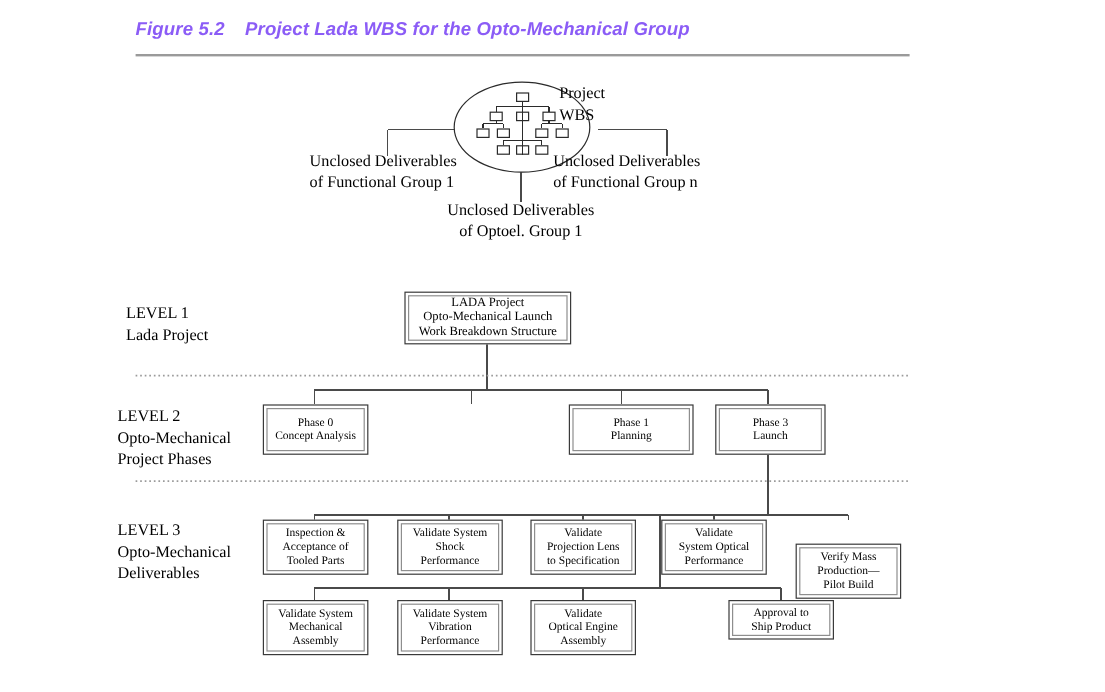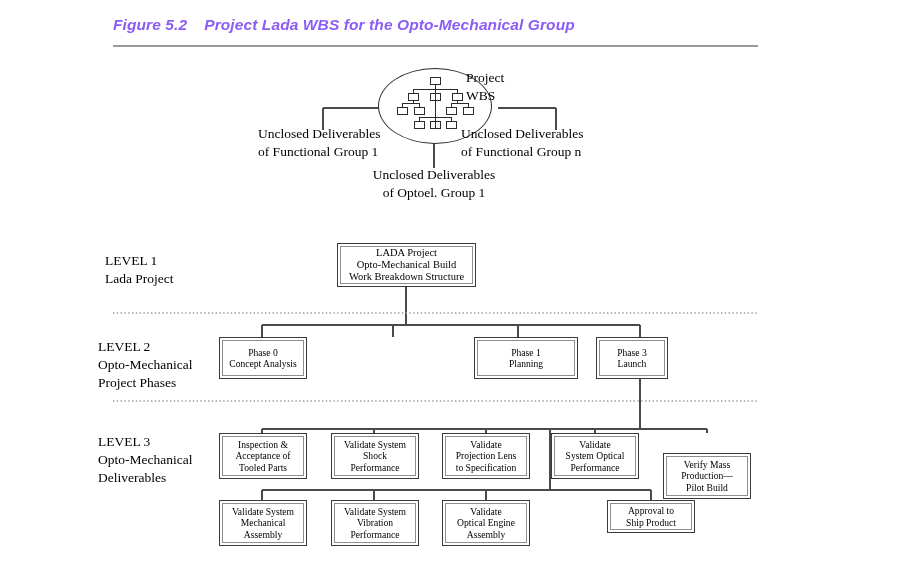--- a/index.html
+++ b/index.html
@@ -181,38 +181,38 @@
 
   <div class="lvl-label" style="left:98px;top:433px;width:132px;">
     <span class="l1">LEVEL 3</span>
     <span class="l1">Opto-Mechanical</span>
     <span class="l1">Deliverables</span>
   </div>
 
   <div class="node n-lvl1" style="left:337px;top:243px;width:139px;height:44px;">
     <div class="txt">
       <div>LADA Project</div>
-      <div>Opto-Mechanical Build</div>
+      <div>Opto-Mechanical Launch</div>
       <div>Work Breakdown Structure</div>
     </div>
   </div>
 
   <div class="node n-lvl2" style="left:219px;top:337px;width:88px;height:42px;">
     <div class="txt">
       <div>Phase 0</div>
       <div>Concept Analysis</div>
     </div>
   </div>
   <div class="node n-lvl2" style="left:474px;top:337px;width:104px;height:42px;">
     <div class="txt">
       <div>Phase 1</div>
       <div>Planning</div>
     </div>
   </div>
-  <div class="node n-lvl2" style="left:596px;top:337px;width:72px;height:42px;">
+  <div class="node n-lvl2" style="left:596px;top:337px;width:92px;height:42px;">
     <div class="txt">
       <div>Phase 3</div>
       <div>Launch</div>
     </div>
   </div>
 
   <div class="node n-lvl3" style="left:219px;top:433px;width:88px;height:46px;">
     <div class="txt">
       <div>Inspection &amp;</div>
       <div>Acceptance of</div>

